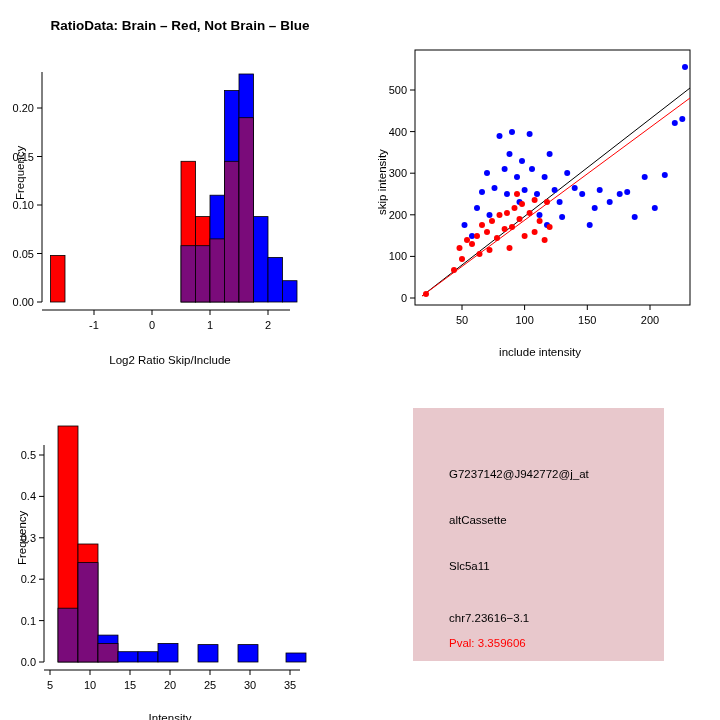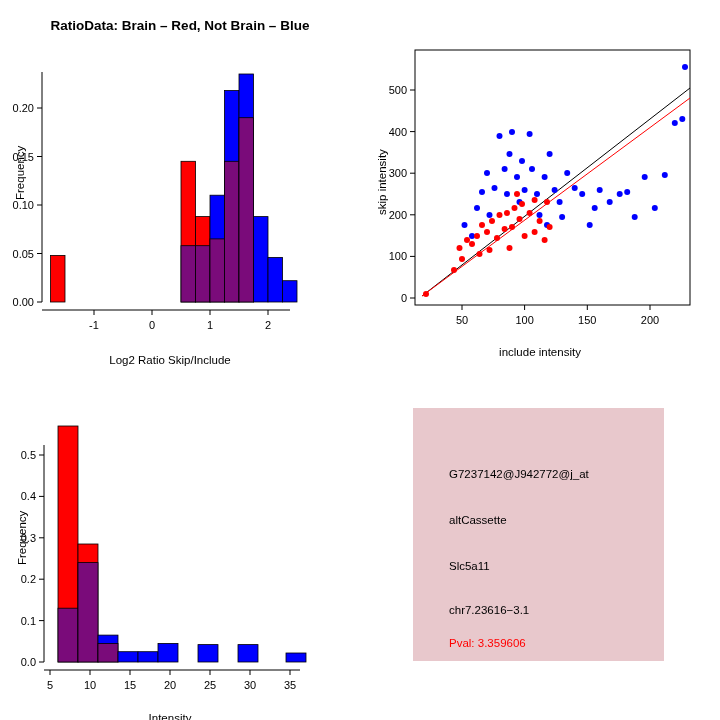--- a/index.html
+++ b/index.html
@@ -302,17 +302,17 @@
         <rect x="238" y="274.6" width="20" height="17.4" fill="#0000ff"></rect>
         <rect x="286" y="283" width="20" height="9" fill="#0000ff"></rect>
       </g>
     </svg>
   </div>
 
   <div id="infobox">
     <div class="line" style="top:60px;">G7237142@J942772@j_at</div>
     <div class="line" style="top:106px;">altCassette</div>
     <div class="line" style="top:152px;">Slc5a11</div>
-    <div class="line" style="top:196px;">chr7.23616−3.1</div>
+    <div class="line" style="top:204px;">chr7.23616−3.1</div>
     <div class="line pval" style="top:229px;">Pval: 3.359606</div>
   </div>
 
 </div>
 
 </body></html>

